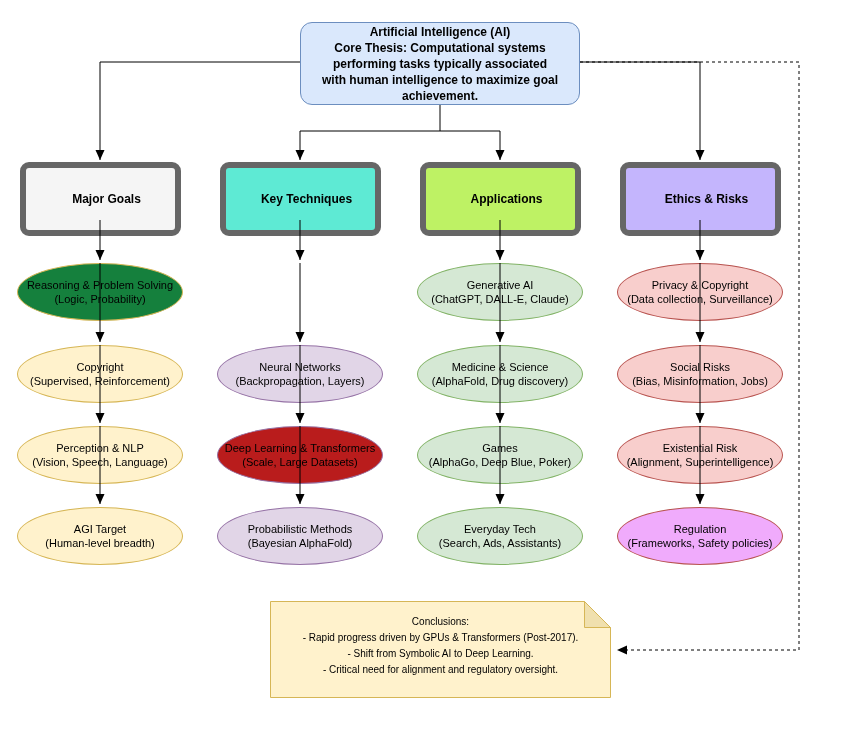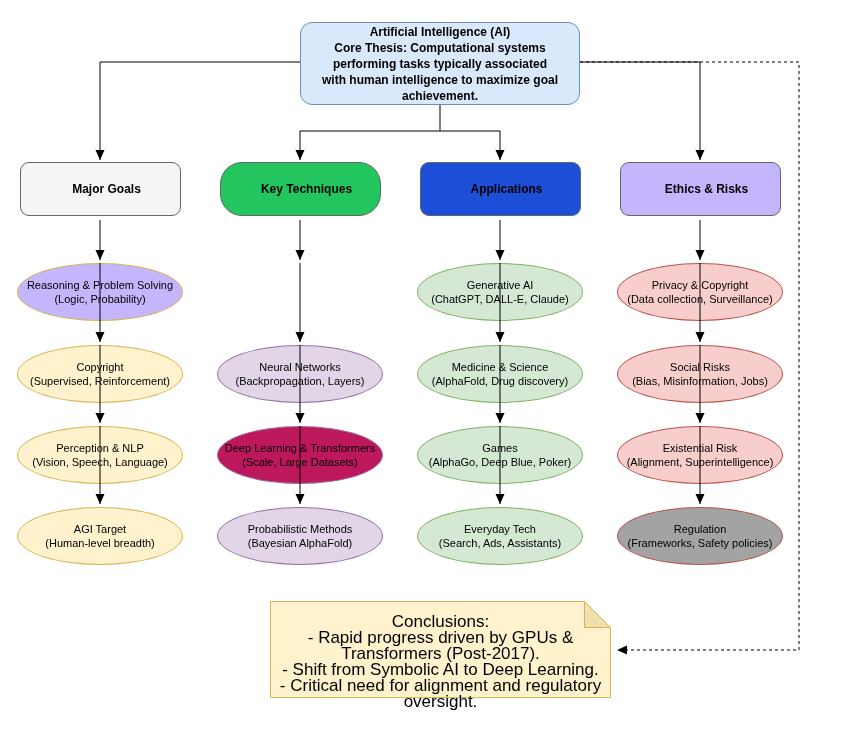--- a/index.html
+++ b/index.html
@@ -29,22 +29,22 @@
     text-align: center;
     font-weight: bold;
     font-size: 12px;
     line-height: 16px;
     white-space: pre-line;
     z-index: 1;
   }
   .header {
     position: absolute;
     top: 162px;
-    width: 161px; height: 54px;
-    border: 1px solid #c2410c;
+    width: 161px; height: 74px;
+    border: 6px solid #c2410c;
     border-radius: 9px;
     display: flex; align-items: center; justify-content: center;
     text-align: center;
     font-weight: bold;
     font-size: 12px;
     z-index: 1;
     padding-left: 12px;
   }
   .node {
     position: absolute;
@@ -63,21 +63,21 @@
     position: absolute;
     left: 270px; top: 601px;
     z-index: 1;
   }
   .note-text {
     position: absolute;
     left: 270px; top: 601px;
     width: 341px; height: 97px;
     padding-top: 13px;
     text-align: center;
-    font-size: 17px;
+    font-size: 10px;
     line-height: 16px;
     white-space: pre-line;
     z-index: 2;
   }
   
   .col-0 .header, .h-col-0 { left: 20px; }
   .h-col-1 { left: 220px; }
   .h-col-2 { left: 420px; }
   .h-col-3 { left: 620px; }
   .n-col-0 { left: 17px; }
@@ -133,46 +133,46 @@
     </g>
   </svg>
 
   <div class="root-box" style="background-color: rgb(218, 232, 252); border-color: rgb(108, 142, 191);">Artificial Intelligence (AI)
 Core Thesis: Computational systems
 performing tasks typically associated
 with human intelligence to maximize goal
 achievement.</div>
 
   <div class="header h-col-0" style="background-color: rgb(245, 245, 245); border-color: rgb(102, 102, 102);">Major Goals</div>
-  <div class="header h-col-1" style="background-color: #22c55e; border-color: rgb(102, 102, 102); border-radius: 22px;">Key Techniques</div>
-  <div class="header h-col-2" style="background-color: #1d4ed8; border-color: rgb(102, 102, 102);">Applications</div>
+  <div class="header h-col-1" style="background-color: #5eead4; border-color: rgb(102, 102, 102);">Key Techniques</div>
+  <div class="header h-col-2" style="background-color: #bef264; border-color: rgb(102, 102, 102);">Applications</div>
   <div class="header h-col-3" style="background-color: #c4b5fd; border-color: rgb(102, 102, 102);">Ethics &amp; Risks</div>
 
-  <div class="node n-col-0 n-row-0" style="background-color: #c4b5fd; border-color: rgb(214, 182, 86);">
+  <div class="node n-col-0 n-row-0" style="background-color: #15803d; border-color: rgb(214, 182, 86);">
     <div>Reasoning &amp; Problem Solving</div>
     <div>(Logic, Probability)</div>
   </div>
   <div class="node n-col-0 n-row-1" style="background-color: rgb(255, 242, 204); border-color: rgb(214, 182, 86);">
     <div>Copyright</div>
     <div>(Supervised, Reinforcement)</div>
   </div>
   <div class="node n-col-0 n-row-2" style="background-color: rgb(255, 242, 204); border-color: rgb(214, 182, 86);">
     <div>Perception &amp; NLP</div>
     <div>(Vision, Speech, Language)</div>
   </div>
   <div class="node n-col-0 n-row-3" style="background-color: rgb(255, 242, 204); border-color: rgb(214, 182, 86);">
     <div>AGI Target</div>
     <div>(Human-level breadth)</div>
   </div>
 
   <div class="node n-col-1 n-row-1" style="background-color: rgb(225, 213, 231); border-color: rgb(150, 115, 166);">
     <div>Neural Networks</div>
     <div>(Backpropagation, Layers)</div>
   </div>
-  <div class="node n-col-1 n-row-2" style="background-color: #be185d; border-color: rgb(150, 115, 166);">
+  <div class="node n-col-1 n-row-2" style="background-color: #b91c1c; border-color: rgb(150, 115, 166);">
     <div>Deep Learning &amp; Transformers</div>
     <div>(Scale, Large Datasets)</div>
   </div>
   <div class="node n-col-1 n-row-3" style="background-color: rgb(225, 213, 231); border-color: rgb(150, 115, 166);">
     <div>Probabilistic Methods</div>
     <div>(Bayesian AlphaFold)</div>
   </div>
 
   <div class="node n-col-2 n-row-0" style="background-color: rgb(213, 232, 212); border-color: rgb(130, 179, 102);">
     <div>Generative AI</div>
@@ -196,21 +196,21 @@
     <div>(Data collection, Surveillance)</div>
   </div>
   <div class="node n-col-3 n-row-1" style="background-color: rgb(248, 206, 204); border-color: rgb(184, 84, 80);">
     <div>Social Risks</div>
     <div>(Bias, Misinformation, Jobs)</div>
   </div>
   <div class="node n-col-3 n-row-2" style="background-color: rgb(248, 206, 204); border-color: rgb(184, 84, 80);">
     <div>Existential Risk</div>
     <div>(Alignment, Superintelligence)</div>
   </div>
-  <div class="node n-col-3 n-row-3" style="background-color: #a3a3a3; border-color: rgb(184, 84, 80);">
+  <div class="node n-col-3 n-row-3" style="background-color: #f0abfc; border-color: rgb(184, 84, 80);">
     <div>Regulation</div>
     <div>(Frameworks, Safety policies)</div>
   </div>
 
   <svg class="note-svg" width="341" height="97" viewBox="0 0 341 97">
     <path d="M0.5,0.5 H314.5 L340.5,26.5 V96.5 H0.5 Z" fill="#FFF2CC" stroke="#D6B656"></path>
     <path d="M314.5,0.5 V26.5 H340.5 Z" fill="#F0E0AE" stroke="#D6B656"></path>
   </svg>
   <div class="note-text">Conclusions:
 - Rapid progress driven by GPUs &amp; Transformers (Post-2017).

